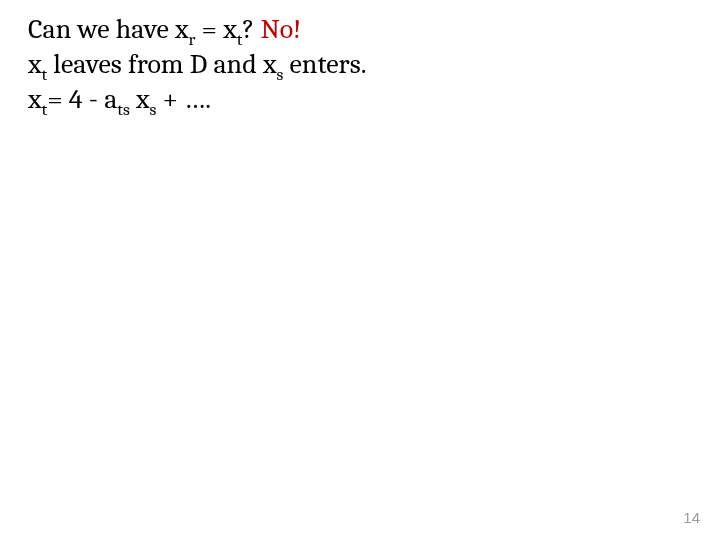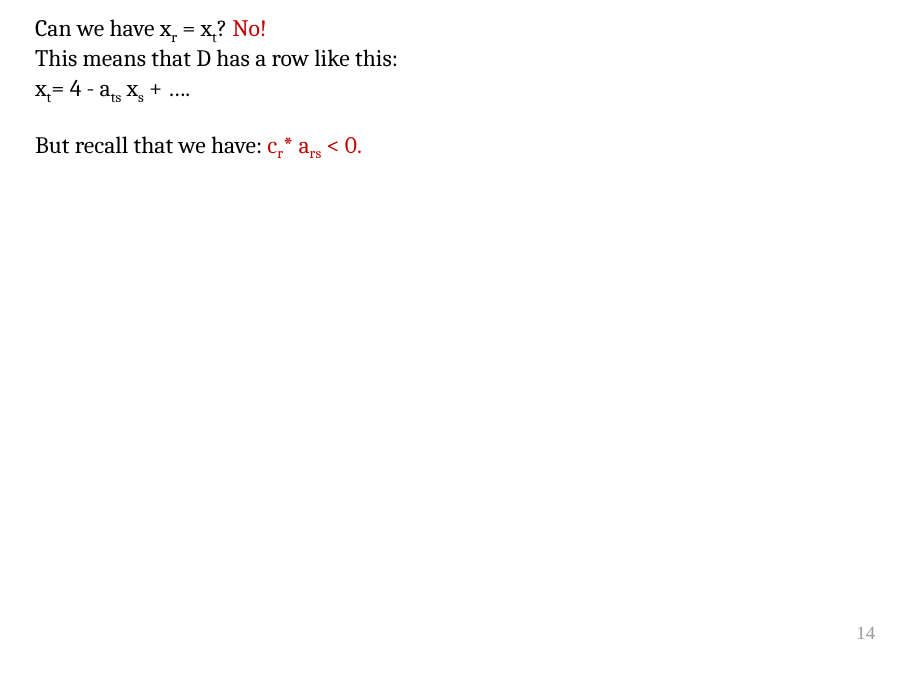--- a/index.html
+++ b/index.html
@@ -8,58 +8,57 @@
     width: 720px;
     height: 540px;
     background: #ffffff;
     font-family: Cambria, Georgia, "Times New Roman", serif;
     color: #000;
     overflow: hidden;
     position: relative;
   }
   .slide {
     padding: 12px 28px 0 28px;
-    font-size: 19px;
+    font-size: 28px;
     line-height: 1.25;
   }
   .block {
     margin-bottom: 22px;
   }
   .red { color: #c00000; }
   sub {
     font-size: 0.62em;
     vertical-align: sub;
     line-height: 0;
   }
   .pagenum {
     position: absolute;
     right: 20px;
-    bottom: 24px;
+    bottom: 14px;
     font-size: 15px;
     color: #9b9b9b;
-    font-family: Liberation Serif, serif;
+    font-family: Liberation Sans, sans-serif;
   }
 </style>
 </head>
 <body>
 
 <div class="slide">
 
   <div class="block">
     <div>
       <span>Can we have x</span><sub>r</sub><span> = x</span><sub>t</sub><span>?  </span><span class="red">No!</span>
     </div>
-    <div>This means that D has a row like this:</div>
+    <div>
+      <span>x</span><sub>t</sub><span> leaves from D and x</span><sub>s</sub><span> enters.</span>
+    </div>
     <div>
       <span>x</span><sub>t</sub><span>=   4  -  a</span><sub>ts</sub><span> x</span><sub>s</sub><span> +  ….</span>
     </div>
   </div>
 
 
 
-  <div class="block">
-    <span>But recall that we have: </span><span class="red"><span>c</span><sub>r</sub><span>* a</span><sub>rs</sub><span> &lt; 0.</span></span>
-  </div>
 
 
 </div>
 
 <div class="pagenum">14</div>
 
 </body></html>

